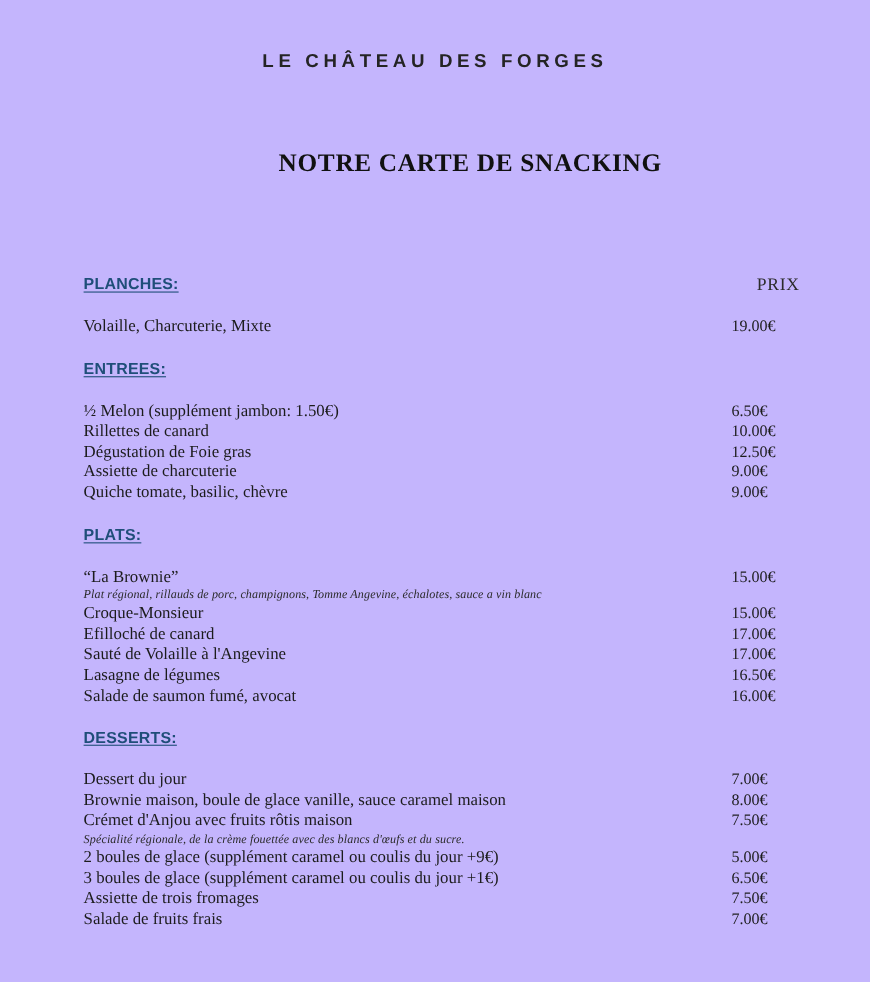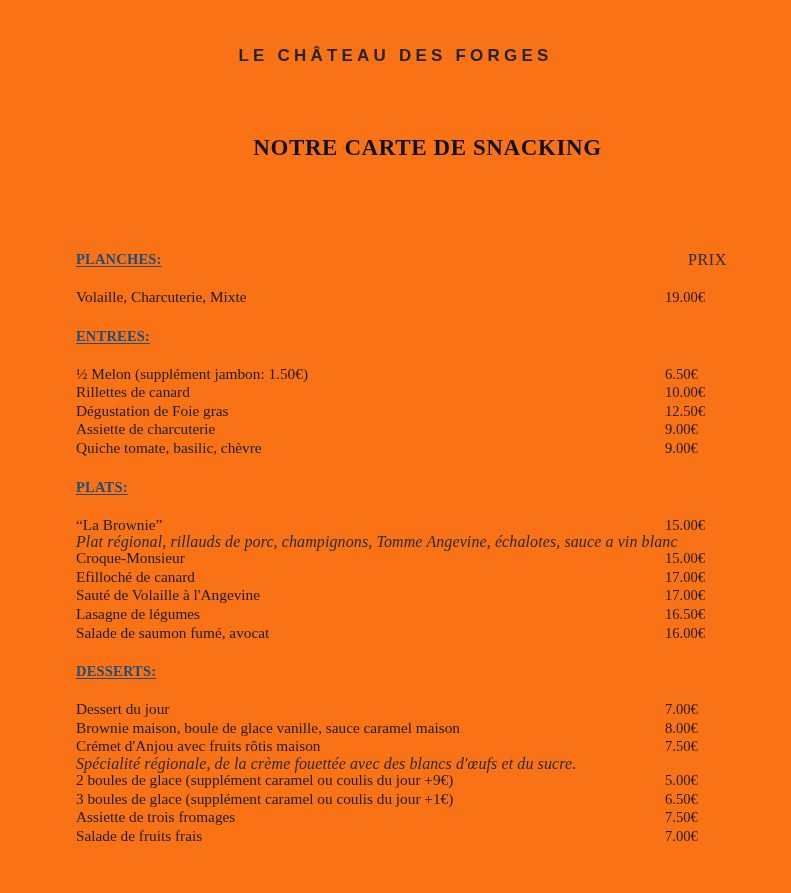--- a/index.html
+++ b/index.html
@@ -12,21 +12,21 @@
     height: 893px;
     position: relative;
     font-family: "Liberation Serif", "DejaVu Serif", serif;
     color: #1c1c1c;
     overflow: hidden;
   }
 
   .page {
     position: absolute;
     inset: 0;
-    background: #f97316;
+    background: #c4b5fd;
   }
 
   
   .brand {
     position: absolute;
     top: 46px;
     left: 0;
     width: 791px;
     text-align: center;
     font-family: "Liberation Sans", "DejaVu Sans", sans-serif;
@@ -63,21 +63,21 @@
 
   .section { margin-bottom: 0; }
 
   .section-head-row {
     position: relative;
     height: 22px;
   }
 
   .section-title {
     display: inline-block;
-    font-family: Liberation Serif, serif;
+    font-family: Liberation Sans, sans-serif;
     font-size: 14.5px;
     font-weight: bold;
     color: #1f4e79;
     text-decoration: underline;
     text-underline-offset: 2px;
     letter-spacing: 0.2px;
   }
 
   .prix-head {
     position: absolute;
@@ -113,21 +113,21 @@
     top: 0;
     font-size: 14.6px;
     color: #1c1c1c;
     white-space: nowrap;
     text-align: right;
   }
 
   .desc {
     font-family: "Liberation Serif", "DejaVu Serif", serif;
     font-style: italic;
-    font-size: 16px;
+    font-size: 11px;
     line-height: 15px;
     color: #2a2a2a;
     letter-spacing: 0.1px;
     white-space: nowrap;
   }
 
   
   .gap-after-head { height: 16px; }
   .gap-section { height: 20px; }
 </style>

